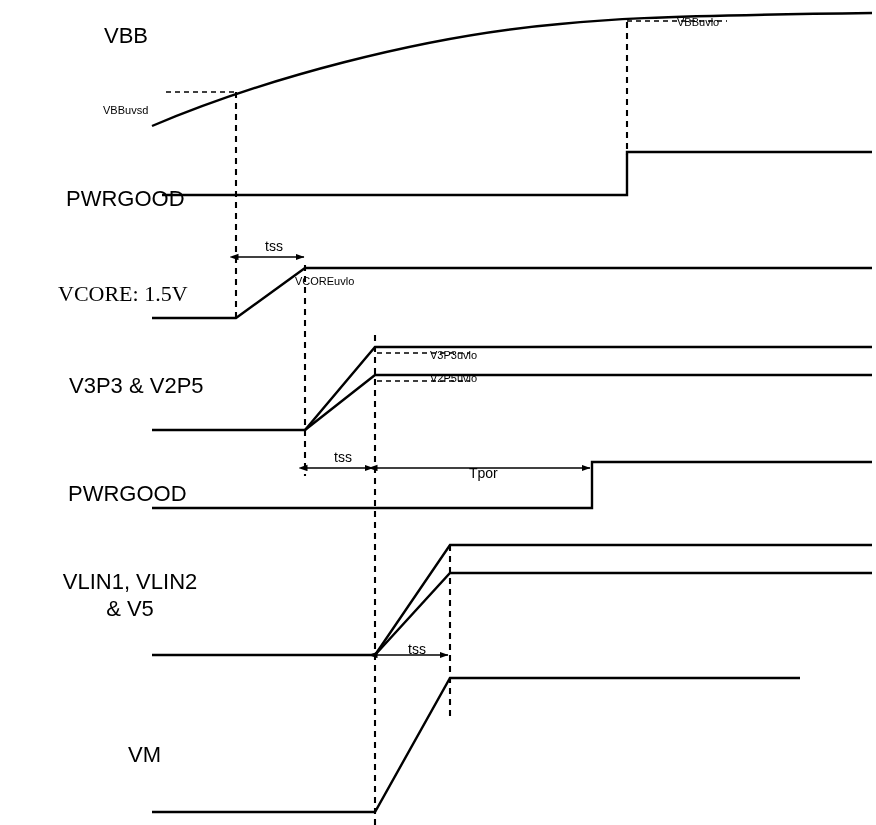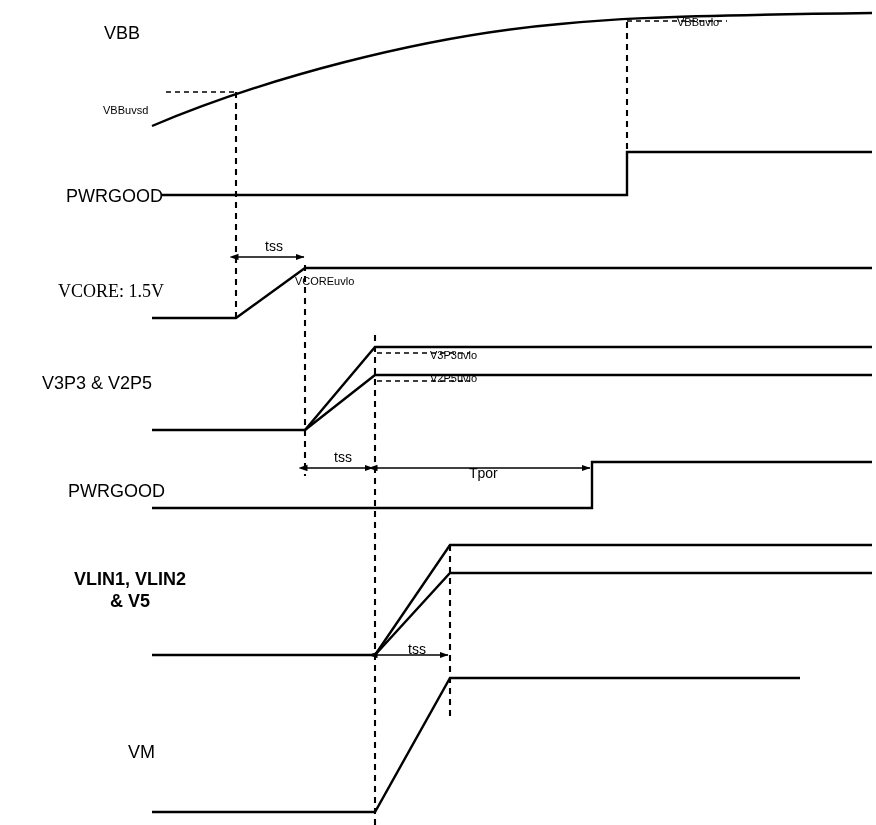--- a/index.html
+++ b/index.html
@@ -27,21 +27,21 @@
     height: 825px;
     display: block;
   }
   .wave { fill: none; stroke: #000000; stroke-width: 2.4; stroke-linecap: butt; stroke-linejoin: miter; }
   .dash-v { fill: none; stroke: #000000; stroke-width: 2.1; stroke-dasharray: 6 5; }
   .dash-h { fill: none; stroke: #000000; stroke-width: 1.7; stroke-dasharray: 5 4; }
   .arrow-line { fill: none; stroke: #000000; stroke-width: 1.3; }
   .signal-label {
     position: absolute;
     font-family: "Liberation Sans", sans-serif;
-    font-size: 18px;
+    font-size: 22px;
     color: #000000;
     white-space: pre;
     line-height: 1.22;
   }
   .signal-label.center { text-align: center; }
   .tick-label {
     position: absolute;
     font-family: "Liberation Sans", sans-serif;
     font-size: 11px;
     color: #000000;
@@ -117,25 +117,25 @@
       <path class="wave" d="M152,812 L375,812 L450,678 L800,678"></path>
     </g>
   </svg>
 
   <div class="signal-label" style="left:104px; top:23px;">VBB</div>
 
   <div class="signal-label" style="left:66px; top:186px;">PWRGOOD</div>
 
   <div class="signal-label" style="left:58px; top:281px;font-family:Liberation Serif, serif;">VCORE: 1.5V</div>
 
-  <div class="signal-label" style="left:42px; top:373px;">V3P3 &amp; V2P5</div>
+  <div class="signal-label" style="left:69px; top:373px;">V3P3 &amp; V2P5</div>
 
   <div class="signal-label" style="left:68px; top:481px;">PWRGOOD</div>
 
-  <div class="signal-label center" style="left:55px; top:569px; width:150px;font-weight:bold;">VLIN1, VLIN2
+  <div class="signal-label center" style="left:55px; top:569px; width:150px;">VLIN1, VLIN2
 &amp; V5</div>
 
   <div class="signal-label" style="left:96px; top:742px;margin-left:32px;">VM</div>
 
   <div class="tick-label" style="left:103px; top:104px;">VBBuvsd</div>
 
   <div class="tick-label" style="left:677px; top:16px;">VBBuvlo</div>
 
   <div class="tick-label" style="left:295px; top:275px;">VCOREuvlo</div>
 

